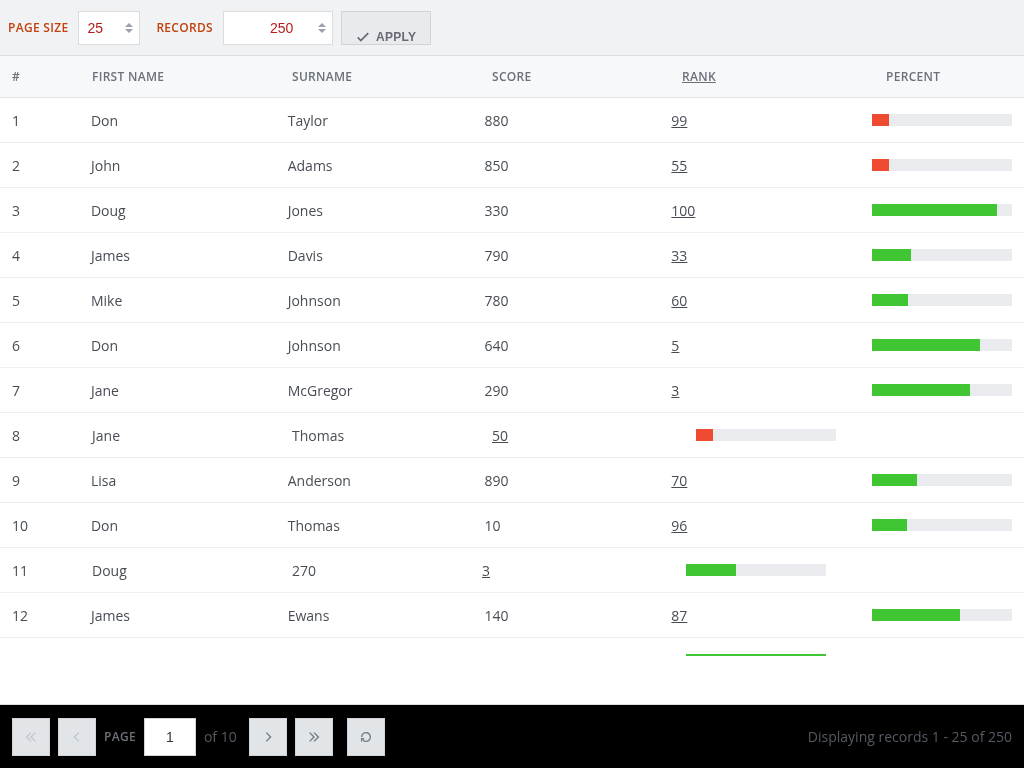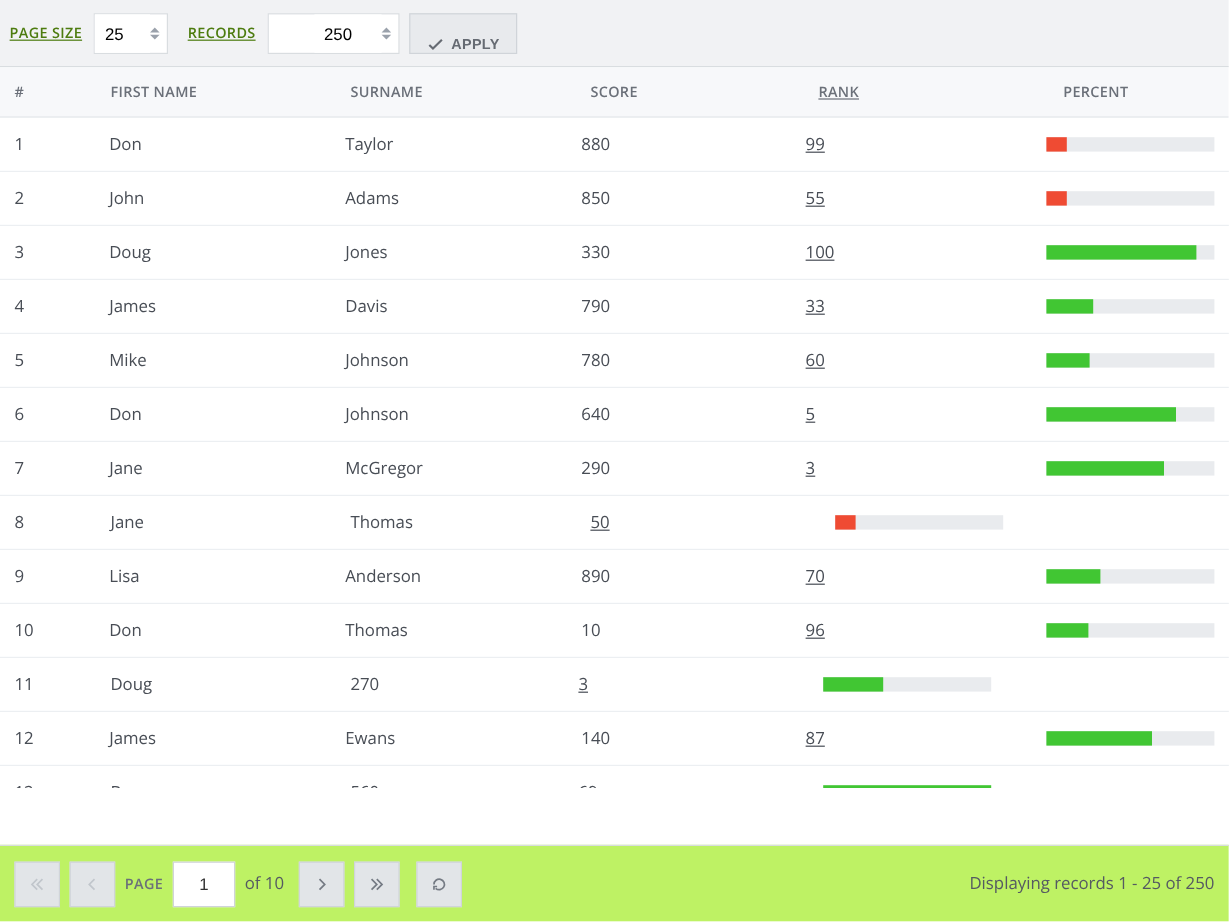--- a/index.html
+++ b/index.html
@@ -19,41 +19,40 @@
 .toolbar {
   background: #f1f2f4;
   border-bottom: 1px solid #d9dde0;
   padding: 10px 8px;
   display: flex;
   align-items: center;
   gap: 8px;
   height: 56px;
 }
 .tb-label {
-  color: #4d7c0f;
+  color: #c2410c;
   font-size: 12px;
   letter-spacing: .3px;
   font-weight: 600;
   margin-right: 2px;
-  text-decoration: underline;
 }
 .num-field {
   display: flex;
   align-items: stretch;
   background: #fff;
   border: 1px solid #d9dde0;
   height: 34px;
 }
 .num-field input {
   border: none;
   outline: none;
   width: 46px;
   padding: 0 8px;
   font-size: 14px;
-  color: #000000;
+  color: #b91c1c;
 }
 .num-field.wide input { width: 56px; margin-left: 38px; }
 .num-arrows {
   display: flex;
   flex-direction: column;
   justify-content: center;
   padding-right: 6px;
   gap: 2px;
 }
 .arrow-up, .arrow-down {
@@ -122,21 +121,21 @@
 }
 .pfill {
   height: 100%;
 }
 .pfill.green { background: #41c633; }
 .pfill.red { background: #ef4b33; }
 
 
 .pager {
   height: 64px;
-  background: #bef264;
+  background: #000000;
   border-top: 1px solid #d9dde0;
   display: flex;
   align-items: center;
   padding: 0 12px;
   gap: 8px;
   margin-top: 48px;
 }
 .pg-btn {
   width: 38px; height: 38px;
   background: #e2e5e8;

